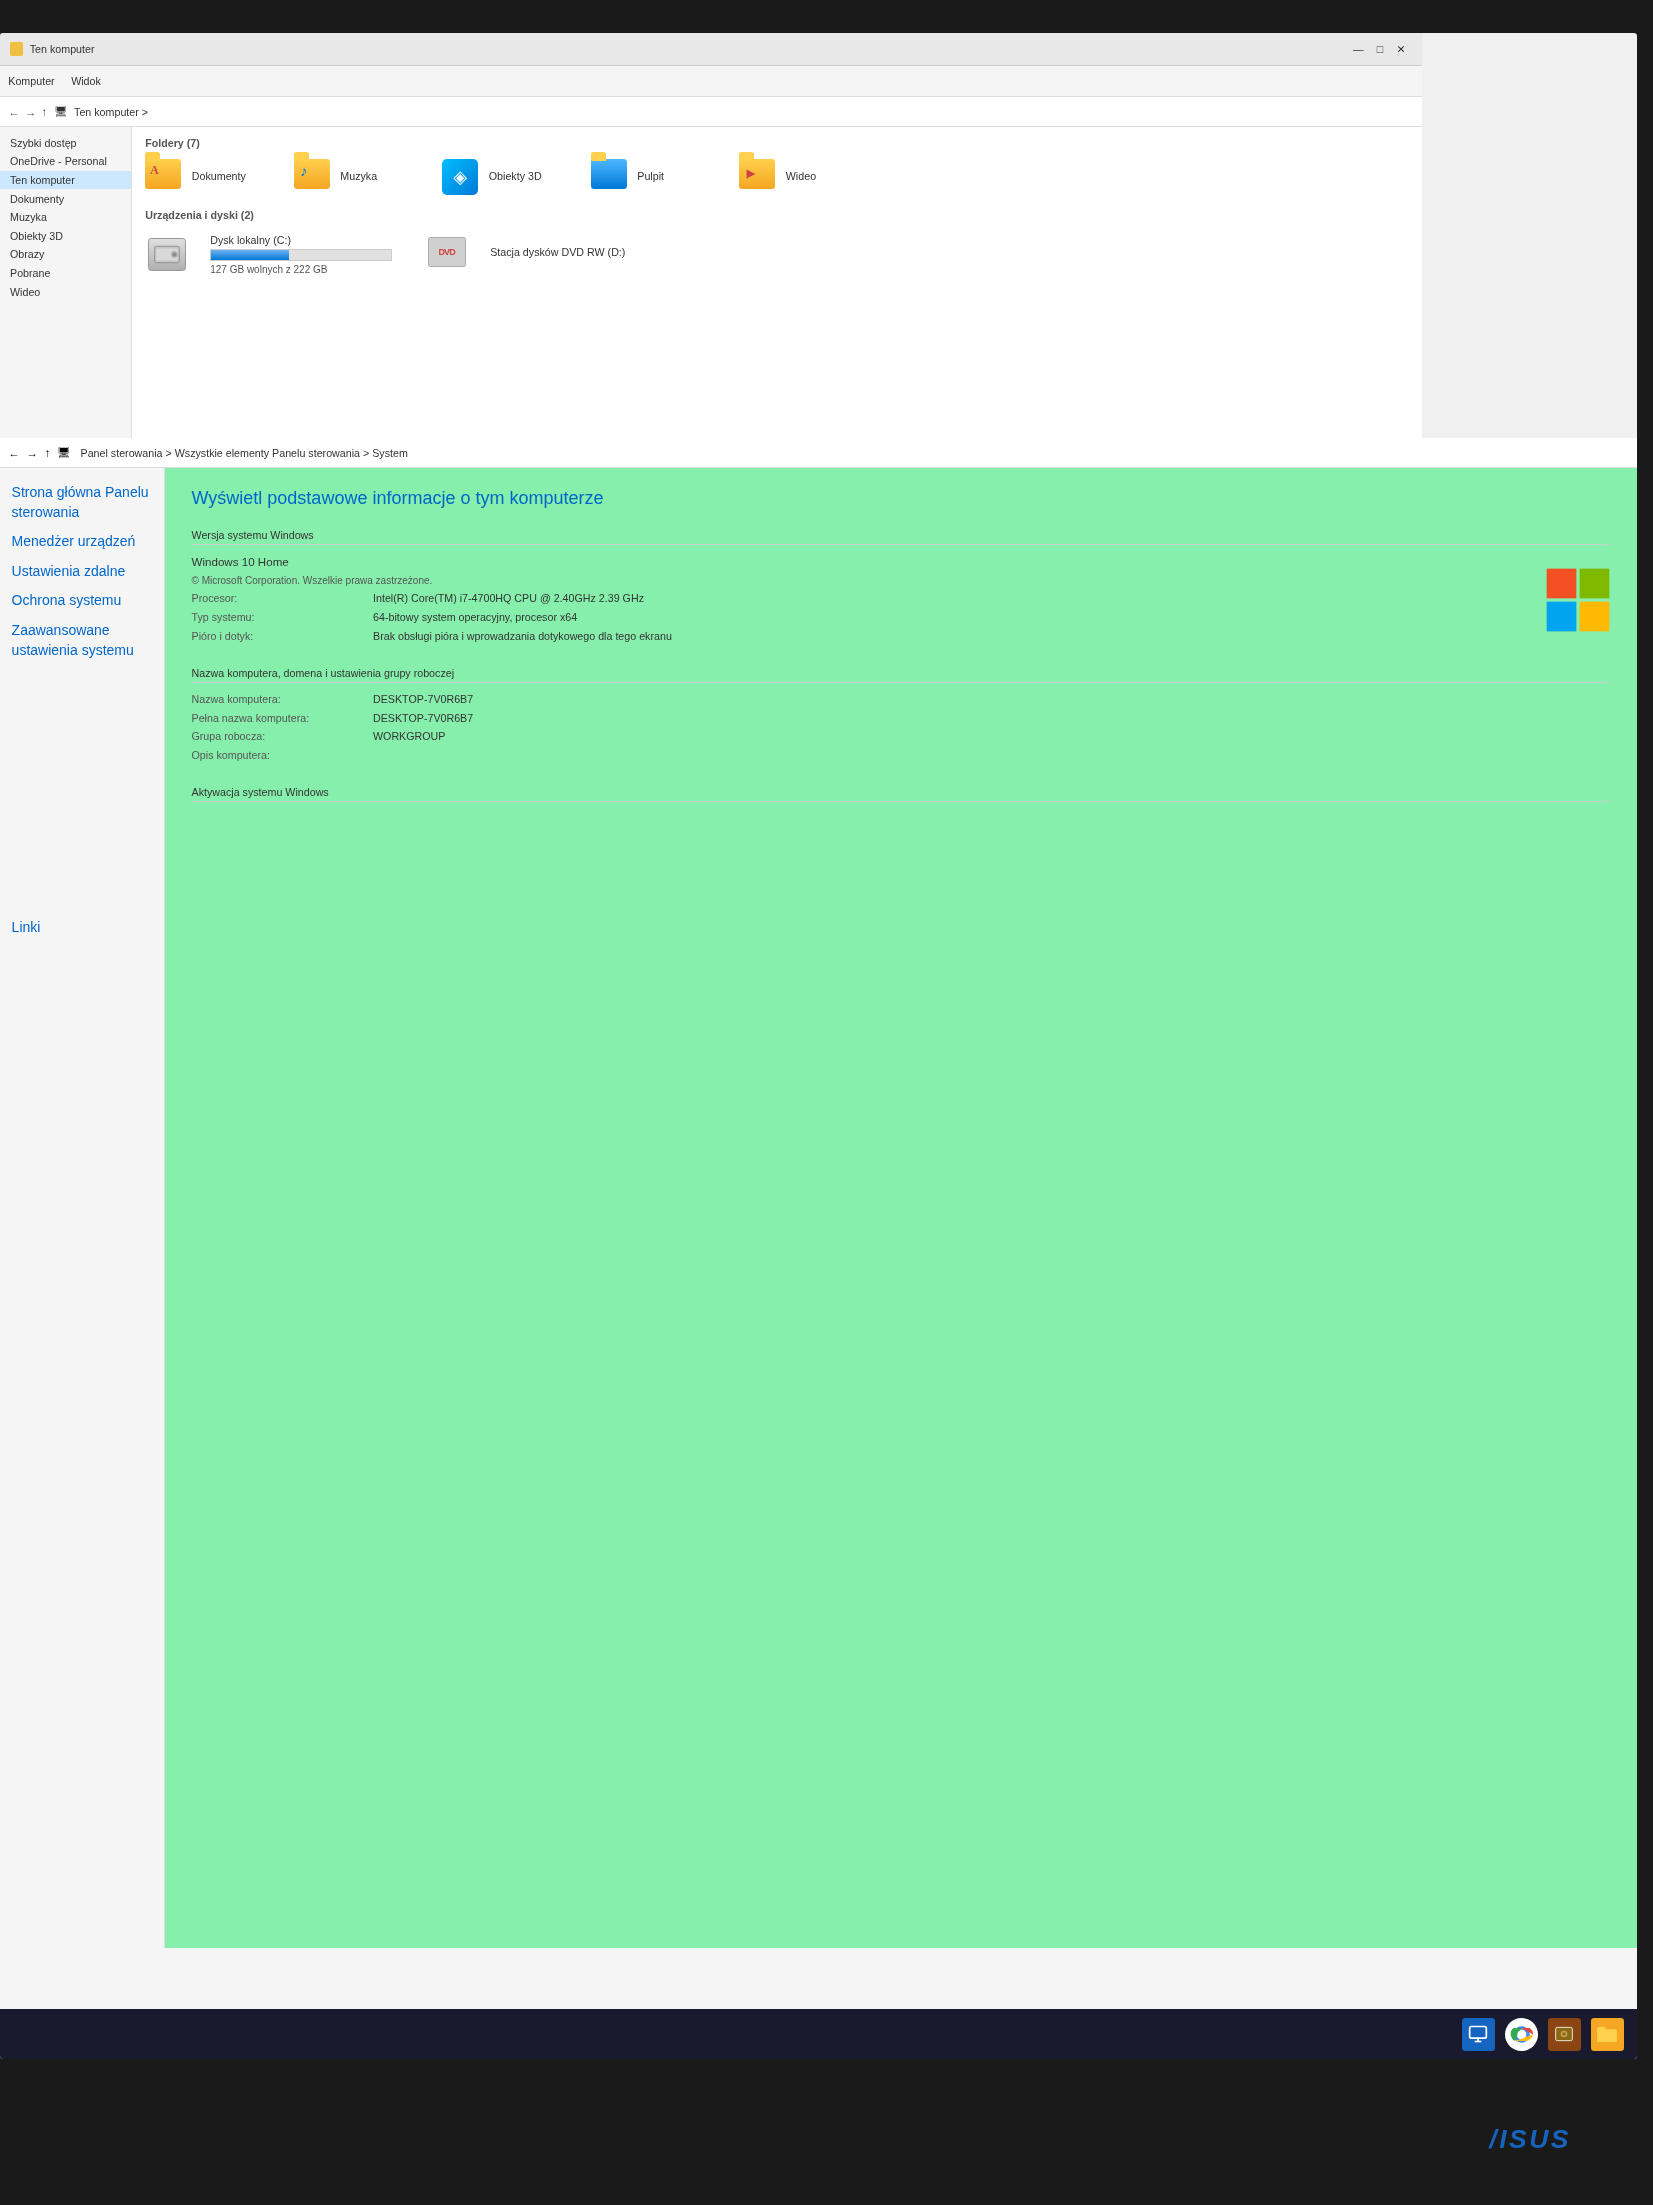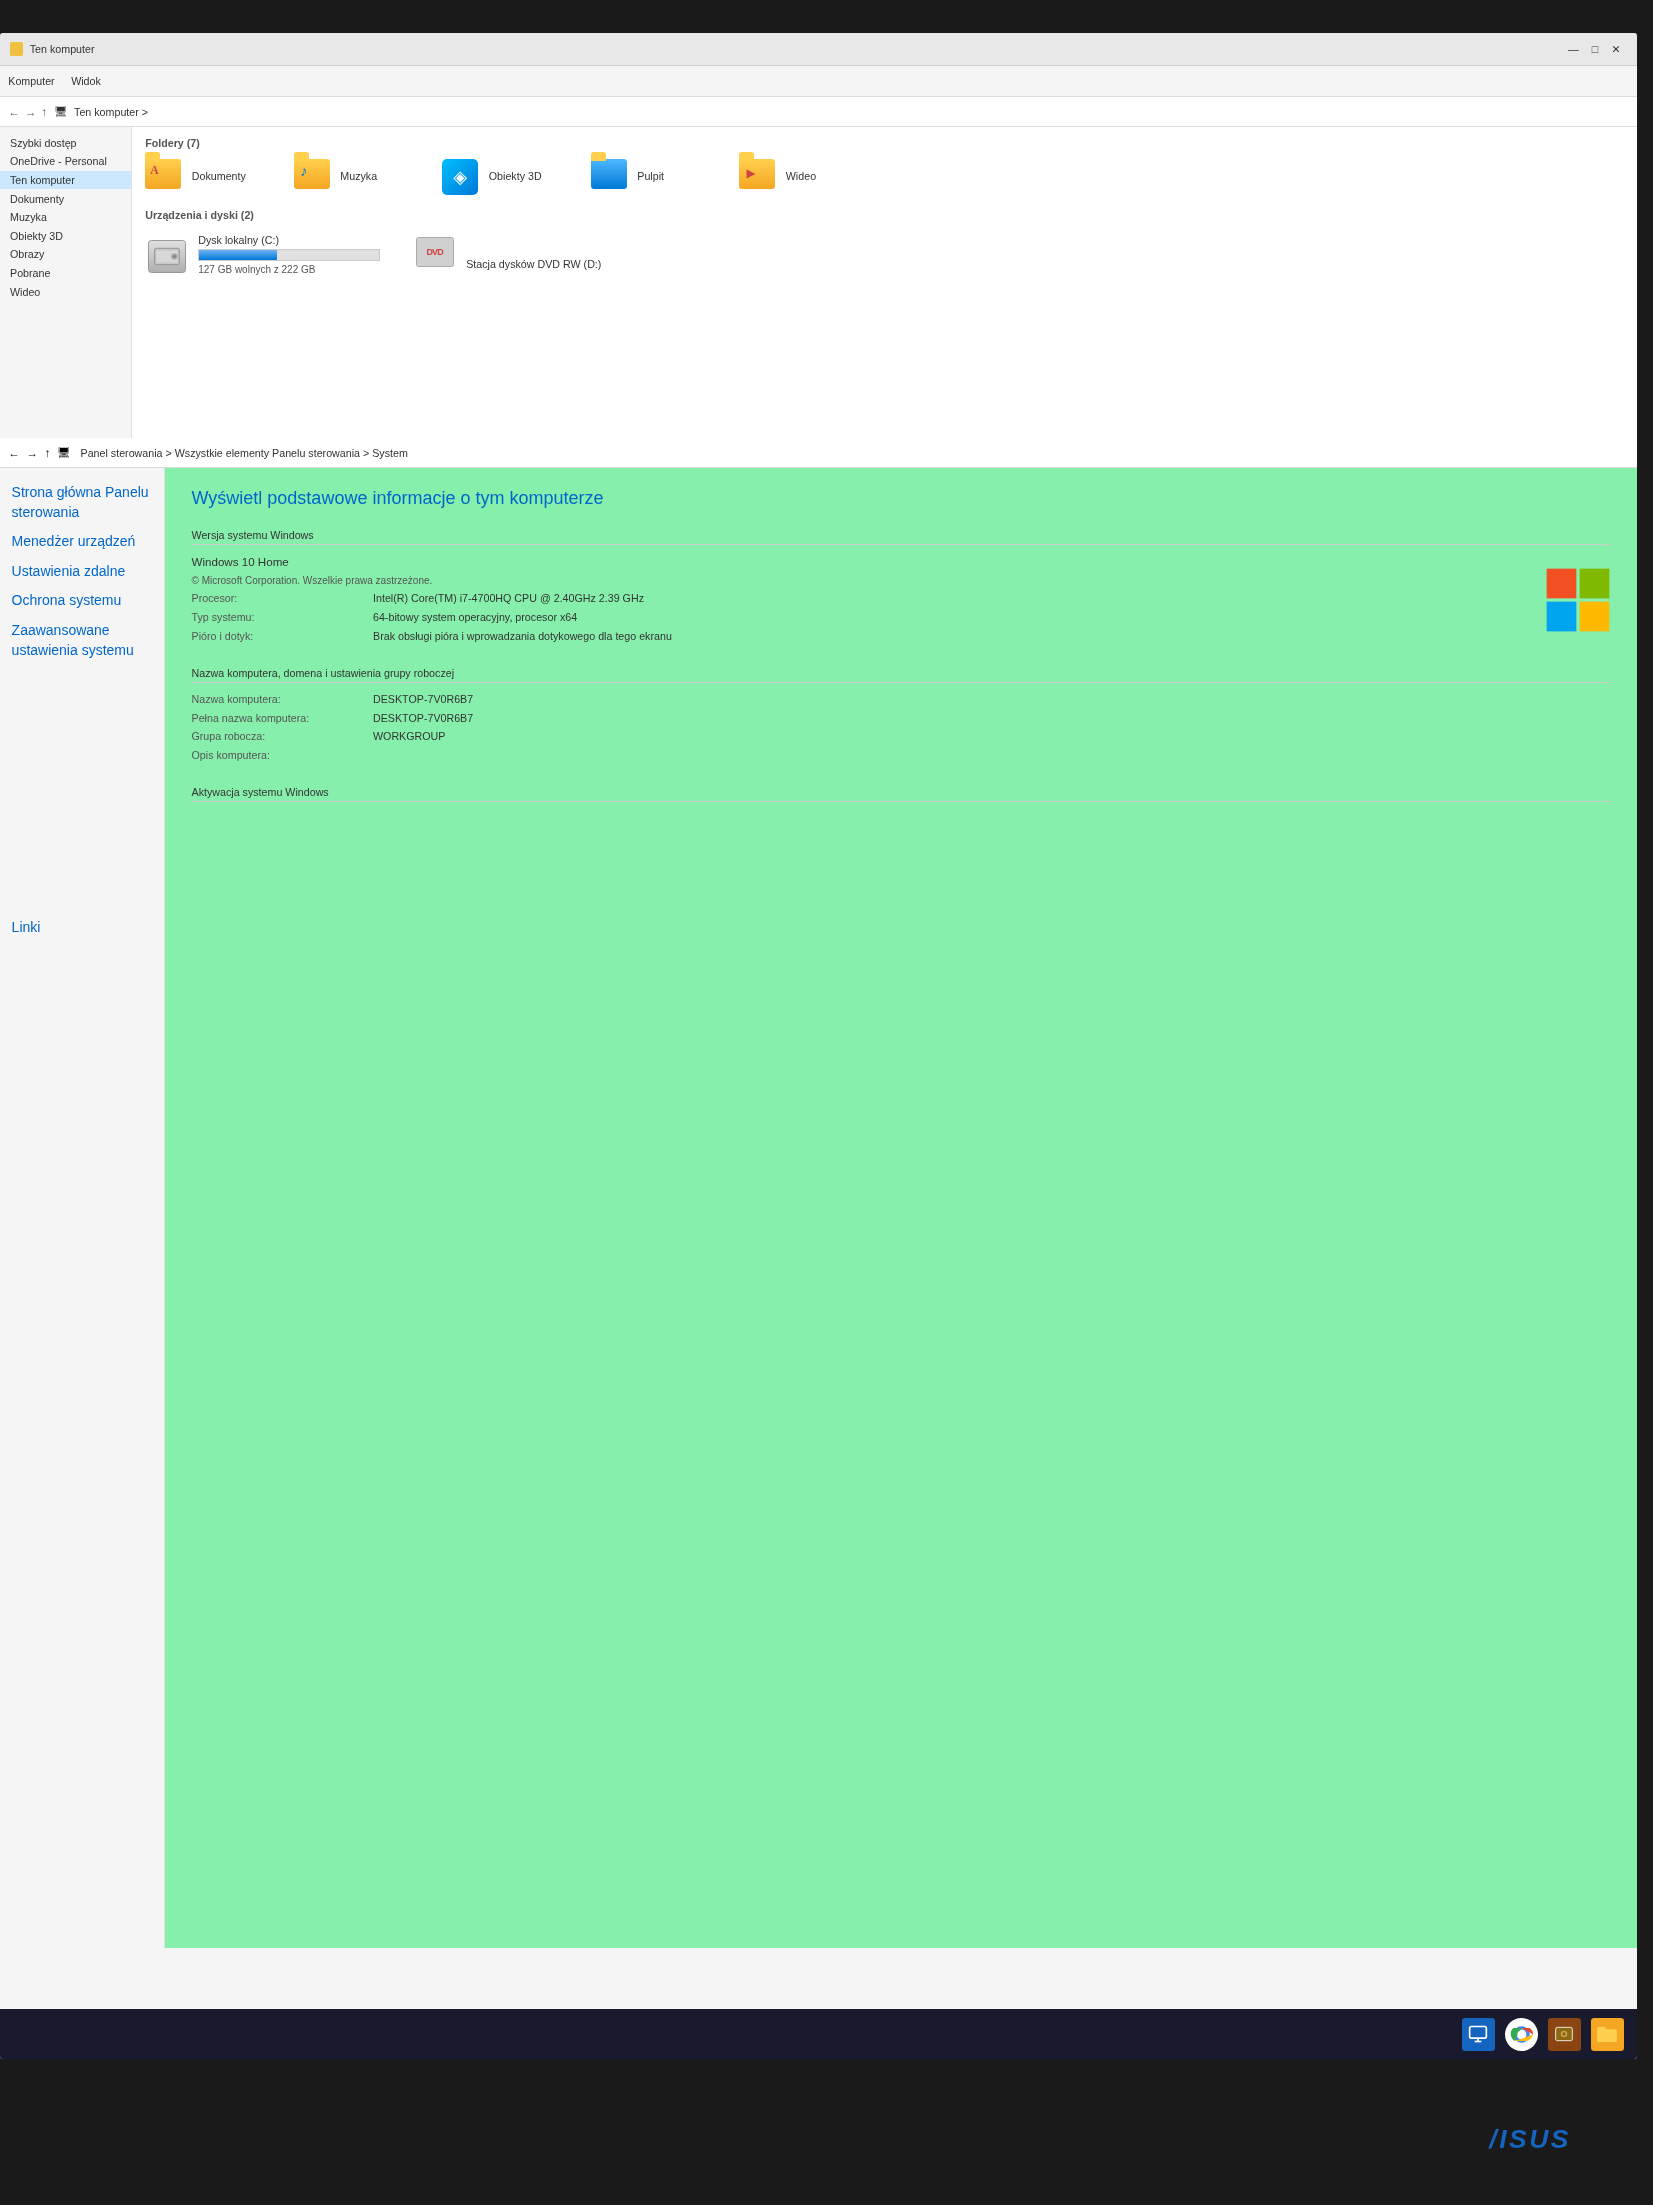--- a/index.html
+++ b/index.html
@@ -23,21 +23,21 @@
       overflow: hidden;
       display: flex;
       flex-direction: column;
     }
 
     
     .window-top {
       position: absolute;
       top: 0;
       left: 0;
-      width: 1637px;
+      width: 1422px;
       height: 413px;
       background: #1d4ed8;
       border-bottom: 0.8px solid #ccc;
     }
 
     .title-bar {
       background: #e8e8e8;
       height: 33px;
       display: flex;
       align-items: center;
@@ -216,22 +216,22 @@
       font-size: 11.6px;
       color: #c44;
     }
 
     .devices-section {
       margin-top: 6.6px;
     }
 
     .drive-item {
       display: flex;
-      align-items: flex-end;
-      gap: 10px;
+      align-items: center;
+      gap: 22px;
       font-size: 10.7px;
       color: #333;
       padding: 3.3px 0;
       min-width: 232px;
       cursor: pointer;
     }
 
     .drive-icon {
       width: 43px;
       height: 36px;

